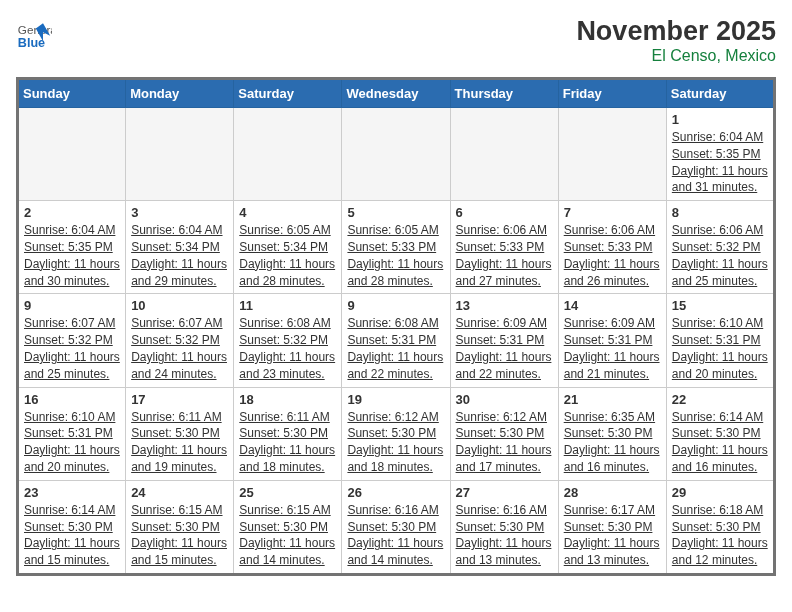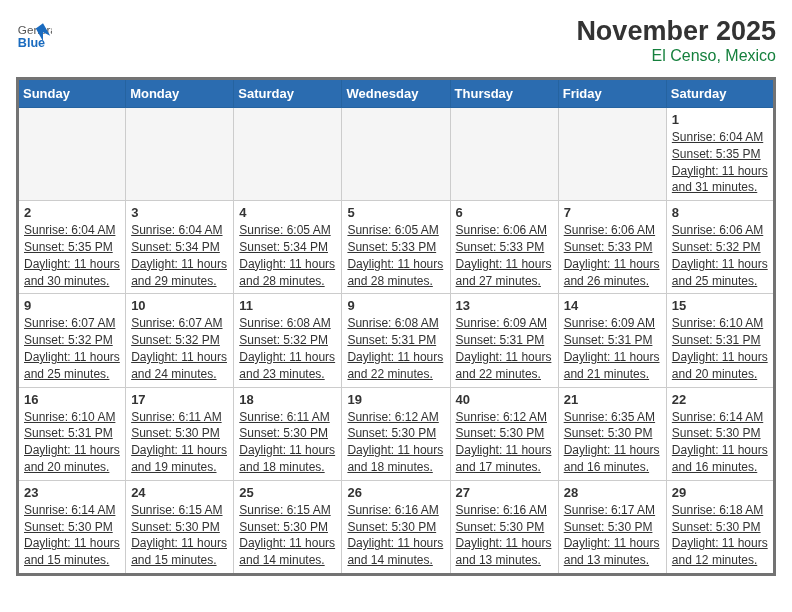--- a/index.html
+++ b/index.html
@@ -248,21 +248,21 @@
 and 18 minutes.</div>
         </td>
         <td>
           <span class="day-number">19</span>
           <div class="day-info" style="white-space: pre-line;">Sunrise: 6:12 AM
 Sunset: 5:30 PM
 Daylight: 11 hours
 and 18 minutes.</div>
         </td>
         <td>
-          <span class="day-number">40</span>
+          <span class="day-number">30</span>
           <div class="day-info" style="white-space: pre-line;">Sunrise: 6:12 AM
 Sunset: 5:30 PM
 Daylight: 11 hours
 and 17 minutes.</div>
         </td>
         <td>
           <span class="day-number">21</span>
           <div class="day-info" style="white-space: pre-line;">Sunrise: 6:35 AM
 Sunset: 5:30 PM
 Daylight: 11 hours

